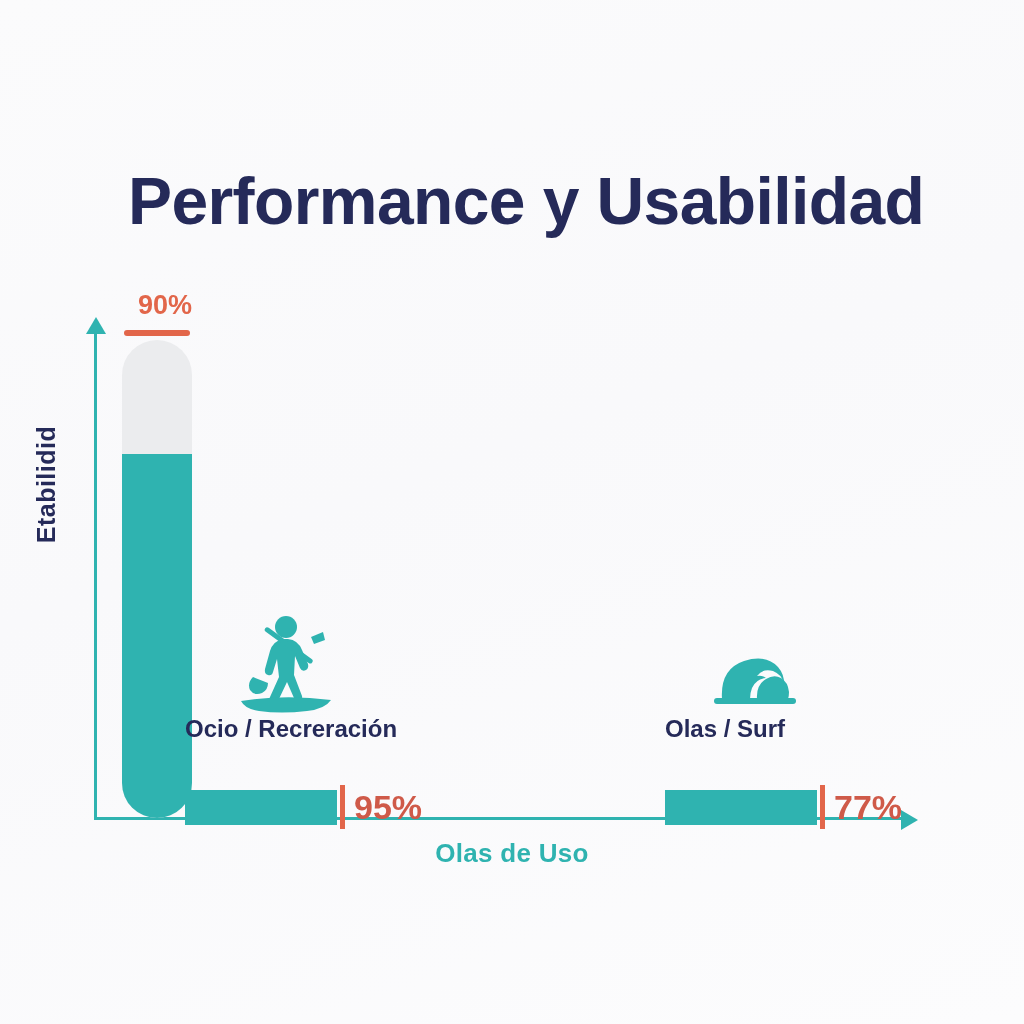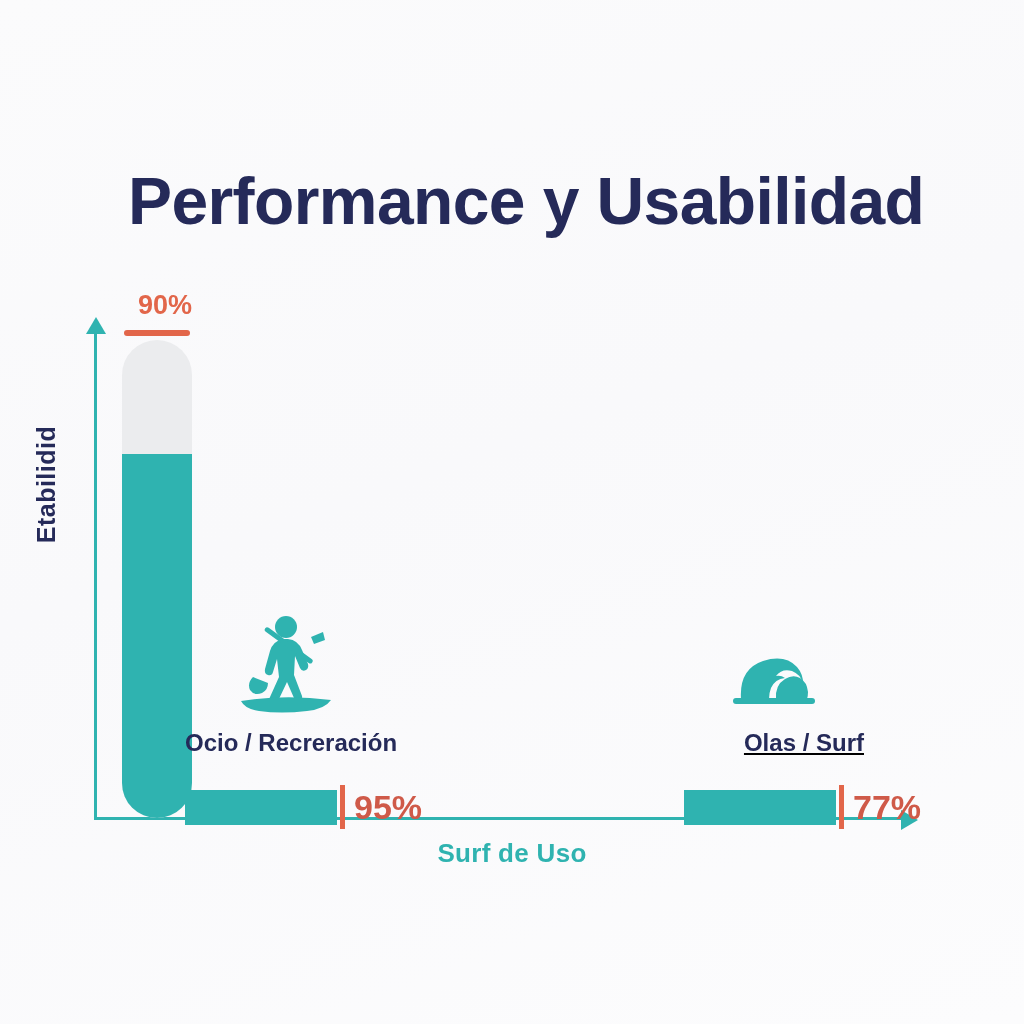--- a/index.html
+++ b/index.html
@@ -148,22 +148,21 @@
     position: absolute;
     top: 615px;
   }
   .cat-icon {
     height: 100px;
     display: flex;
     align-items: flex-end;
     justify-content: center;
   }
   .cat-label {
-    margin-top: 14px;
-    text-align: right;
+    text-align: left;
     font-size: 24px;
     font-weight: bold;
     color: #252a59;
     white-space: nowrap;
   }
   .hbar-row {
     position: absolute;
     top: 170px;
     left: 0;
     display: flex;
@@ -193,21 +192,21 @@
 <div id="canvas">
 
   <div id="chart-title">Performance y Usabilidad</div>
 
   <div class="axis-line" id="y-axis-line"></div>
   <div id="y-axis-arrow"></div>
   <div class="axis-line" id="x-axis-line"></div>
   <div id="x-axis-arrow"></div>
 
   <div id="y-axis-title">Etabilidid</div>
-  <div id="x-axis-title">Surf de Uso</div>
+  <div id="x-axis-title">Olas de Uso</div>
 
   <div id="gauge-value">90%</div>
   <div id="gauge-cap-line"></div>
   <div id="gauge-wrap">
     <div id="gauge-track"></div>
     <div id="gauge-fill" style="height: 364px;"></div>
   </div>
 
   <div class="category-group" id="cat-0" style="left:185px; width:200px;">
     <div class="cat-icon">
@@ -224,21 +223,21 @@
     </div>
     <div class="cat-label">Ocio / Recreración</div>
     <div class="hbar-row">
       <div class="hbar" style="width:152px;"></div>
       <div class="hbar-tick"></div>
       <div class="hbar-value">95%</div>
     </div>
   </div>
 
 
-  <div class="category-group" id="cat-2" style="left:684px; width:180px;text-decoration:underline;">
+  <div class="category-group" id="cat-2" style="left:665px; width:180px;">
     <div class="cat-icon">
       <svg width="110" height="80" viewBox="0 0 110 80">
         <g fill="#2fb3b0">
           <path d="M22 64 q-2 -30 22 -38 q22 -7 34 6 q6 7 6 16 q-3 -9 -11 -12 q-10 -3 -16 5 q5 -1 9 2 q-10 1 -14 10 q-2 5 -2 11 z"></path>
           <path d="M57 64 q-1 -14 9 -20 q8 -5 15 -1 q7 4 8 14 q0 4 -1 7 z"></path>
           <rect x="14" y="63" width="82" height="6" rx="3"></rect>
         </g>
       </svg>
     </div>
     <div class="cat-label">Olas / Surf</div>

